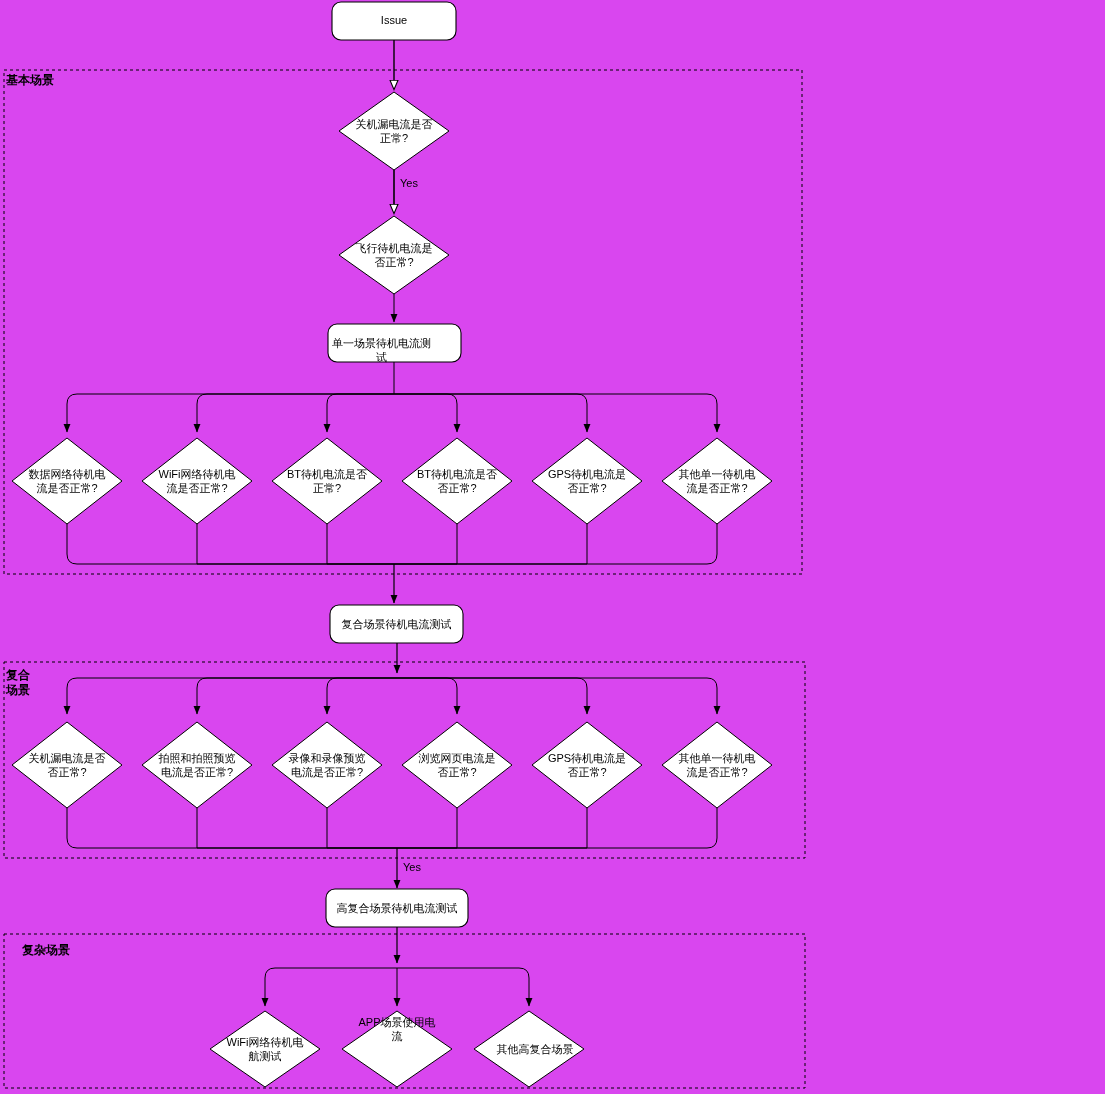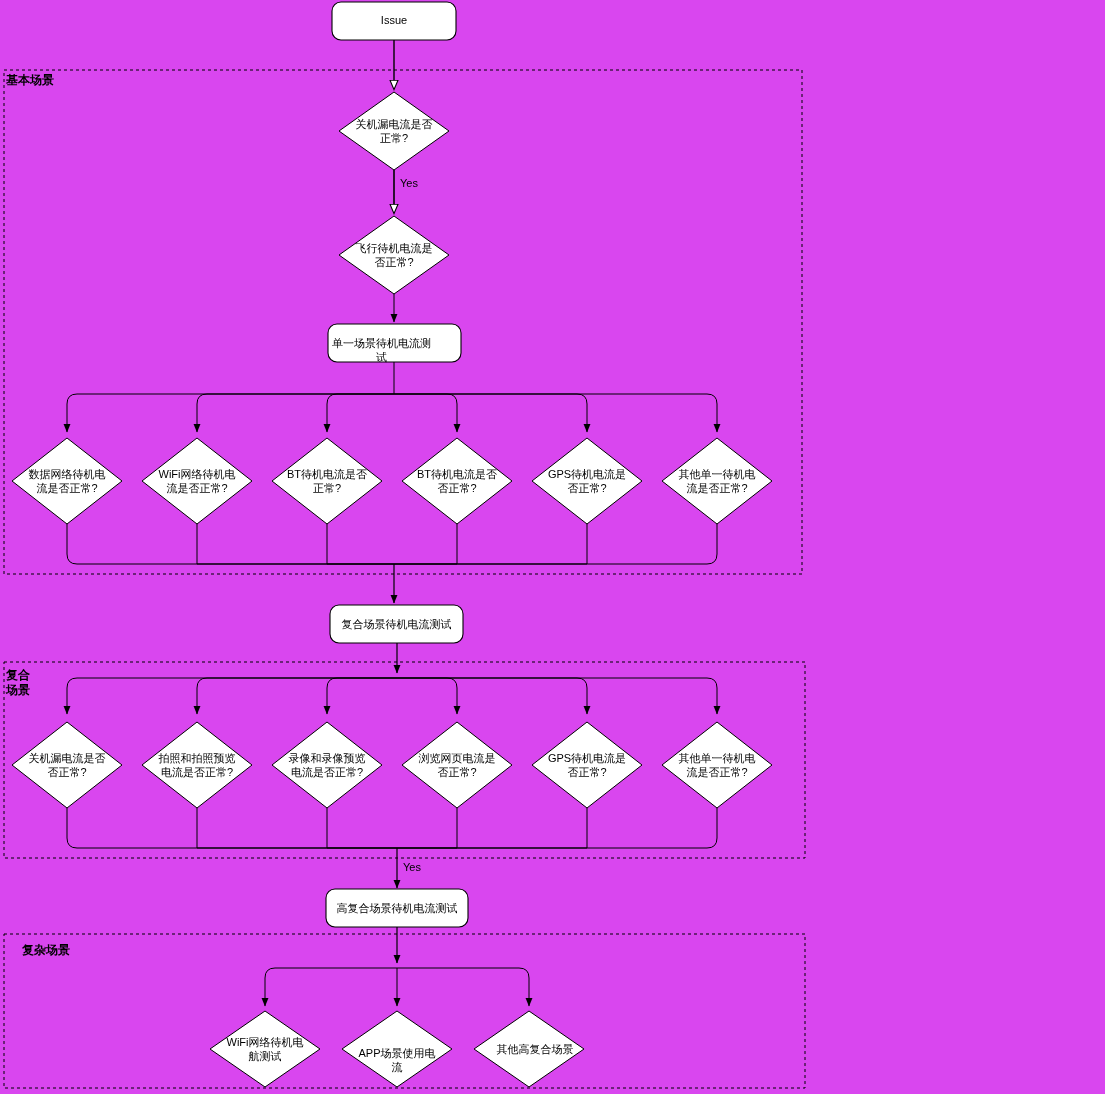--- a/index.html
+++ b/index.html
@@ -192,17 +192,17 @@
 否正常?</div>
   <div class="node-label" style="left:529px; top:751px; width:116px;">GPS待机电流是
 否正常?</div>
   <div class="node-label" style="left:659px; top:751px; width:116px;">其他单一待机电
 流是否正常?</div>
 
   <div class="node-label" style="left:326px; top:901px; width:142px;">高复合场景待机电流测试</div>
 
   <div class="node-label" style="left:207px; top:1035px; width:116px;">WiFi网络待机电
 航测试</div>
-  <div class="node-label" style="left:339px; top:1046px; width:116px;">APP场景使用电
+  <div class="node-label" style="left:339px; top:1015px; width:116px;">APP场景使用电
 流</div>
   <div class="node-label" style="left:477px; top:1042px; width:116px;">其他高复合场景</div>
 
 </div>
 
 </body></html>

